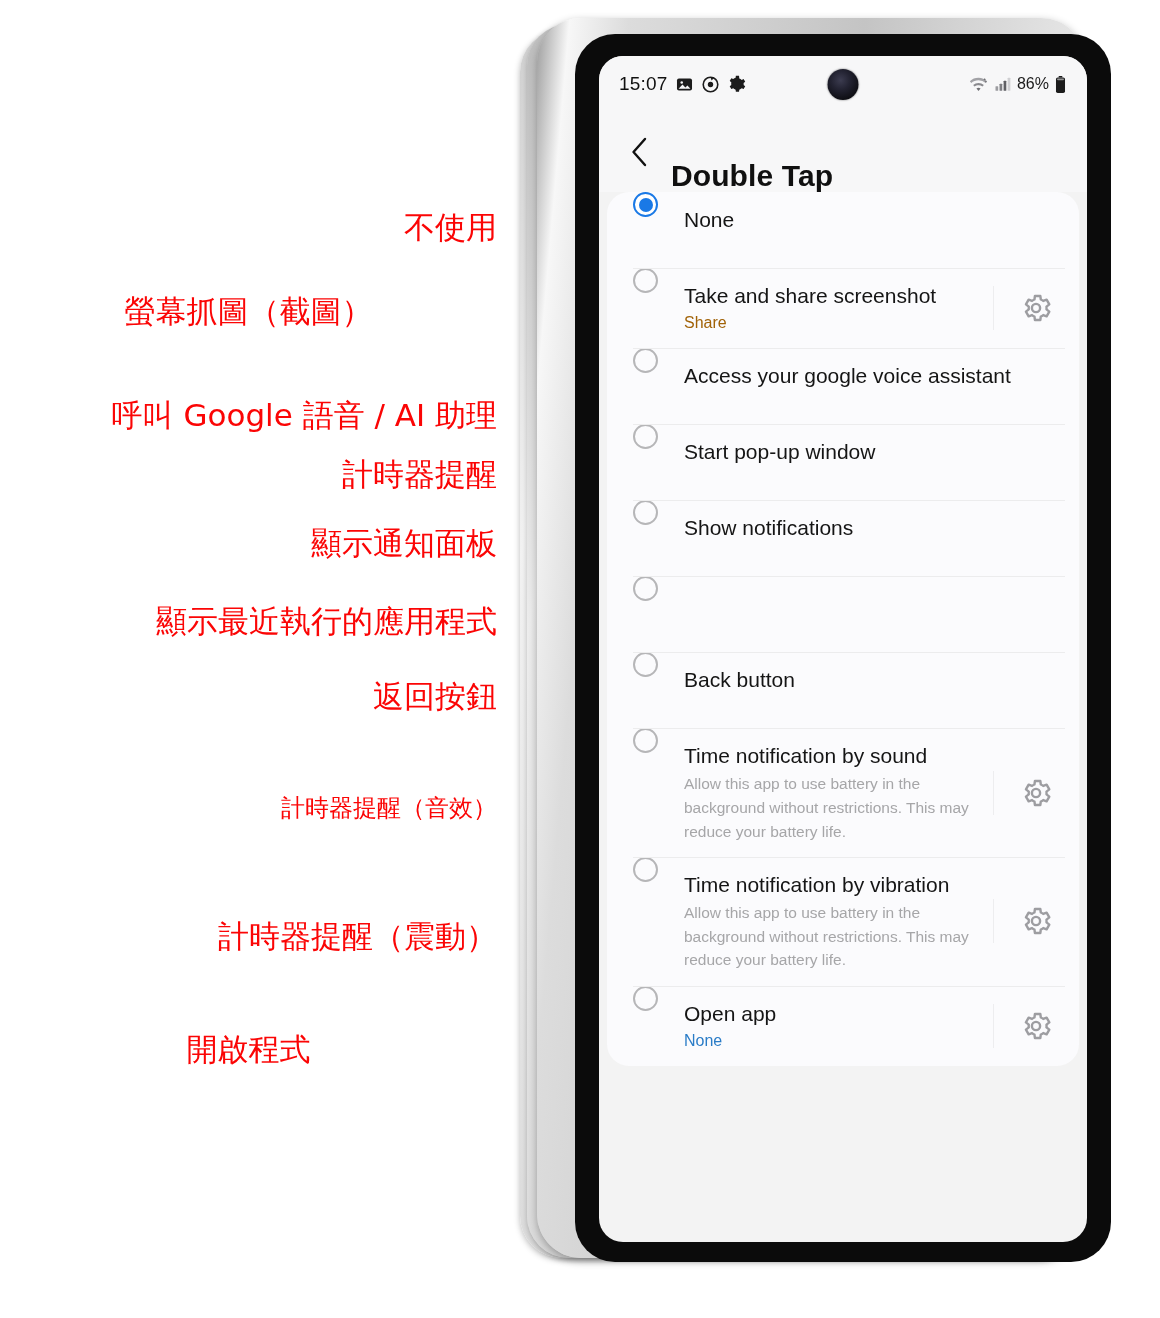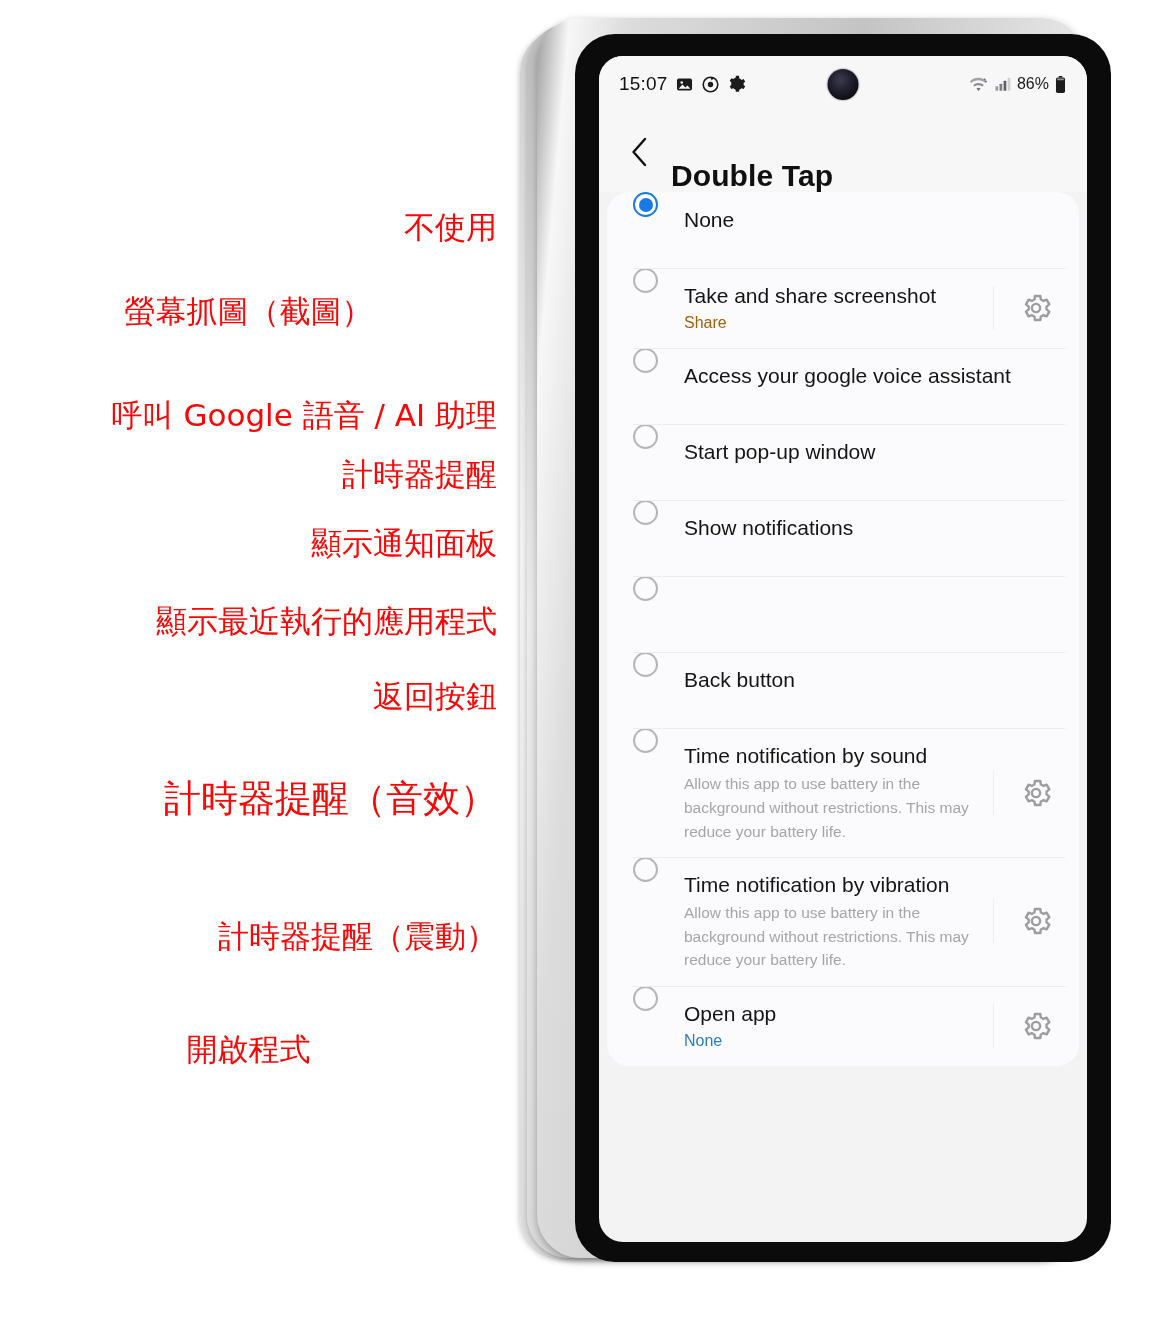--- a/index.html
+++ b/index.html
@@ -164,21 +164,21 @@
 <div id="stage">
 
   <div class="annotations" id="annotations">
       <div class="annotation" style="top: 212px; font-size: 31px; color: rgb(251, 5, 5);">不使用</div>
       <div class="annotation" style="top: 296px; font-size: 31px; color: rgb(251, 5, 5); text-align: center;">螢幕抓圖（截圖）</div>
       <div class="annotation" style="top: 400px; font-size: 31px; color: rgb(251, 5, 5);">呼叫 Google 語音 / AI 助理</div>
       <div class="annotation" style="top: 459px; font-size: 31px; color: rgb(251, 5, 5);">計時器提醒</div>
       <div class="annotation" style="top: 528px; font-size: 31px; color: rgb(251, 5, 5); padding-left: 20px;">顯示通知面板</div>
       <div class="annotation" style="top: 606px; font-size: 31px; color: rgb(251, 5, 5);">顯示最近執行的應用程式</div>
       <div class="annotation" style="top: 681px; font-size: 31px; color: rgb(251, 5, 5);">返回按鈕</div>
-      <div class="annotation" style="top: 780px; font-size: 37px; color: rgb(251, 5, 5);">計時器提醒（音效）</div>
+      <div class="annotation" style="top: 796px; font-size: 24px; color: rgb(251, 5, 5);">計時器提醒（音效）</div>
       <div class="annotation" style="top: 921px; font-size: 31px; color: rgb(251, 5, 5);">計時器提醒（震動）</div>
       <div class="annotation" style="top: 1034px; font-size: 31px; color: rgb(251, 5, 5); text-align: center;">開啟程式</div>
     </div>
 
   <div class="device">
     <div class="device-back"></div>
     <div class="device-back2"></div>
     <div class="device-frame">
       <div class="side-btn volume"></div>
       <div class="side-btn power"></div>

